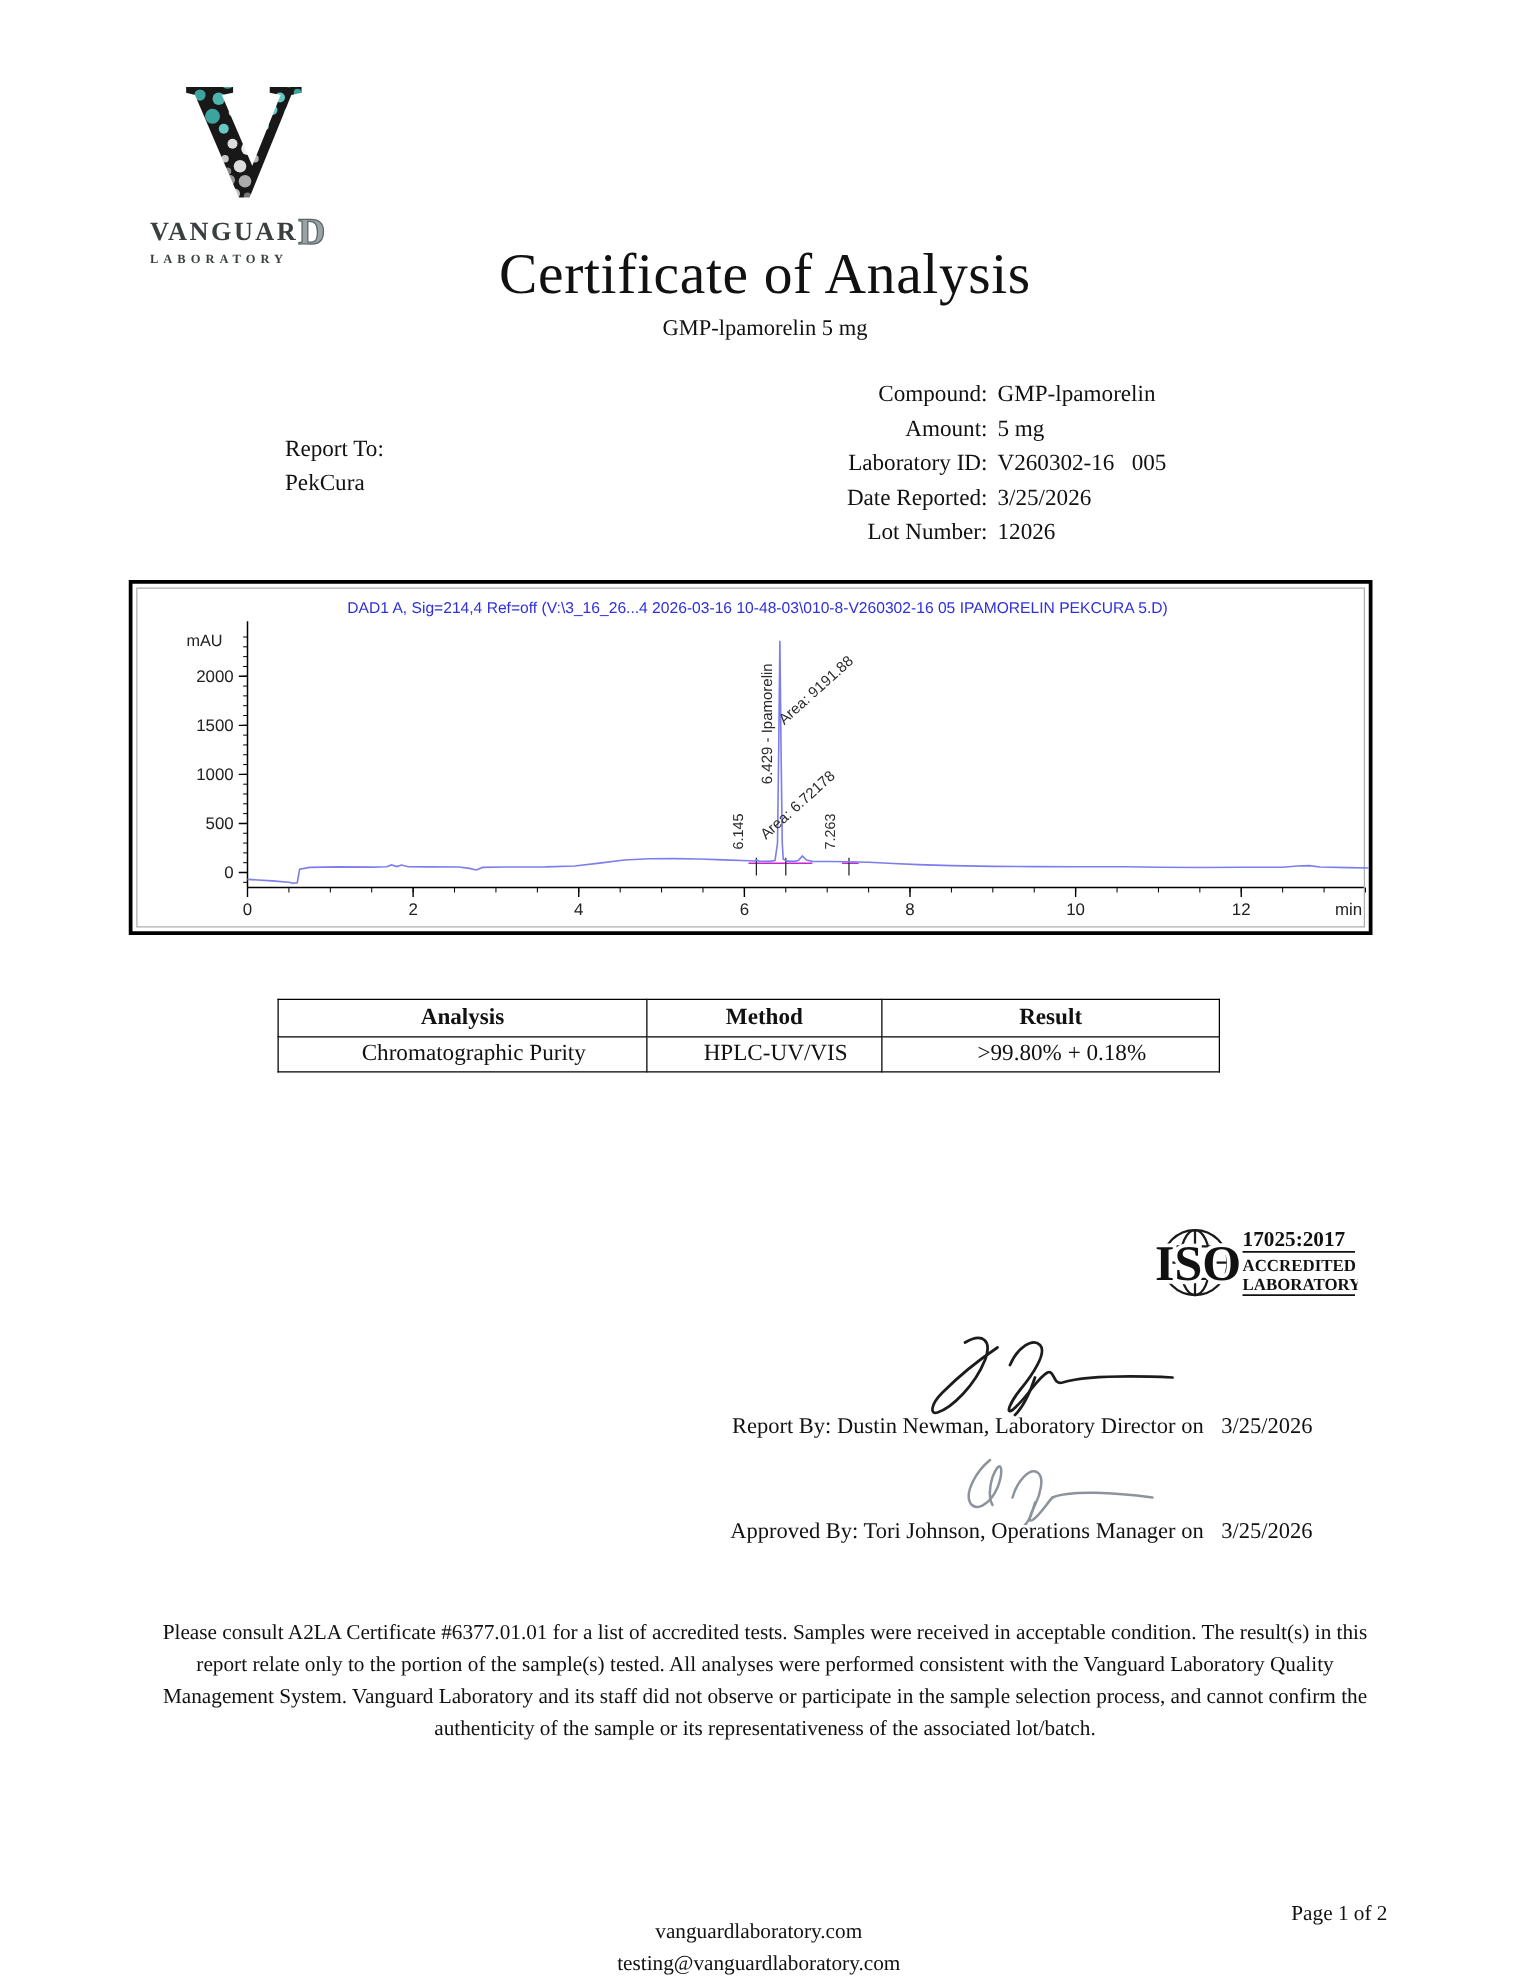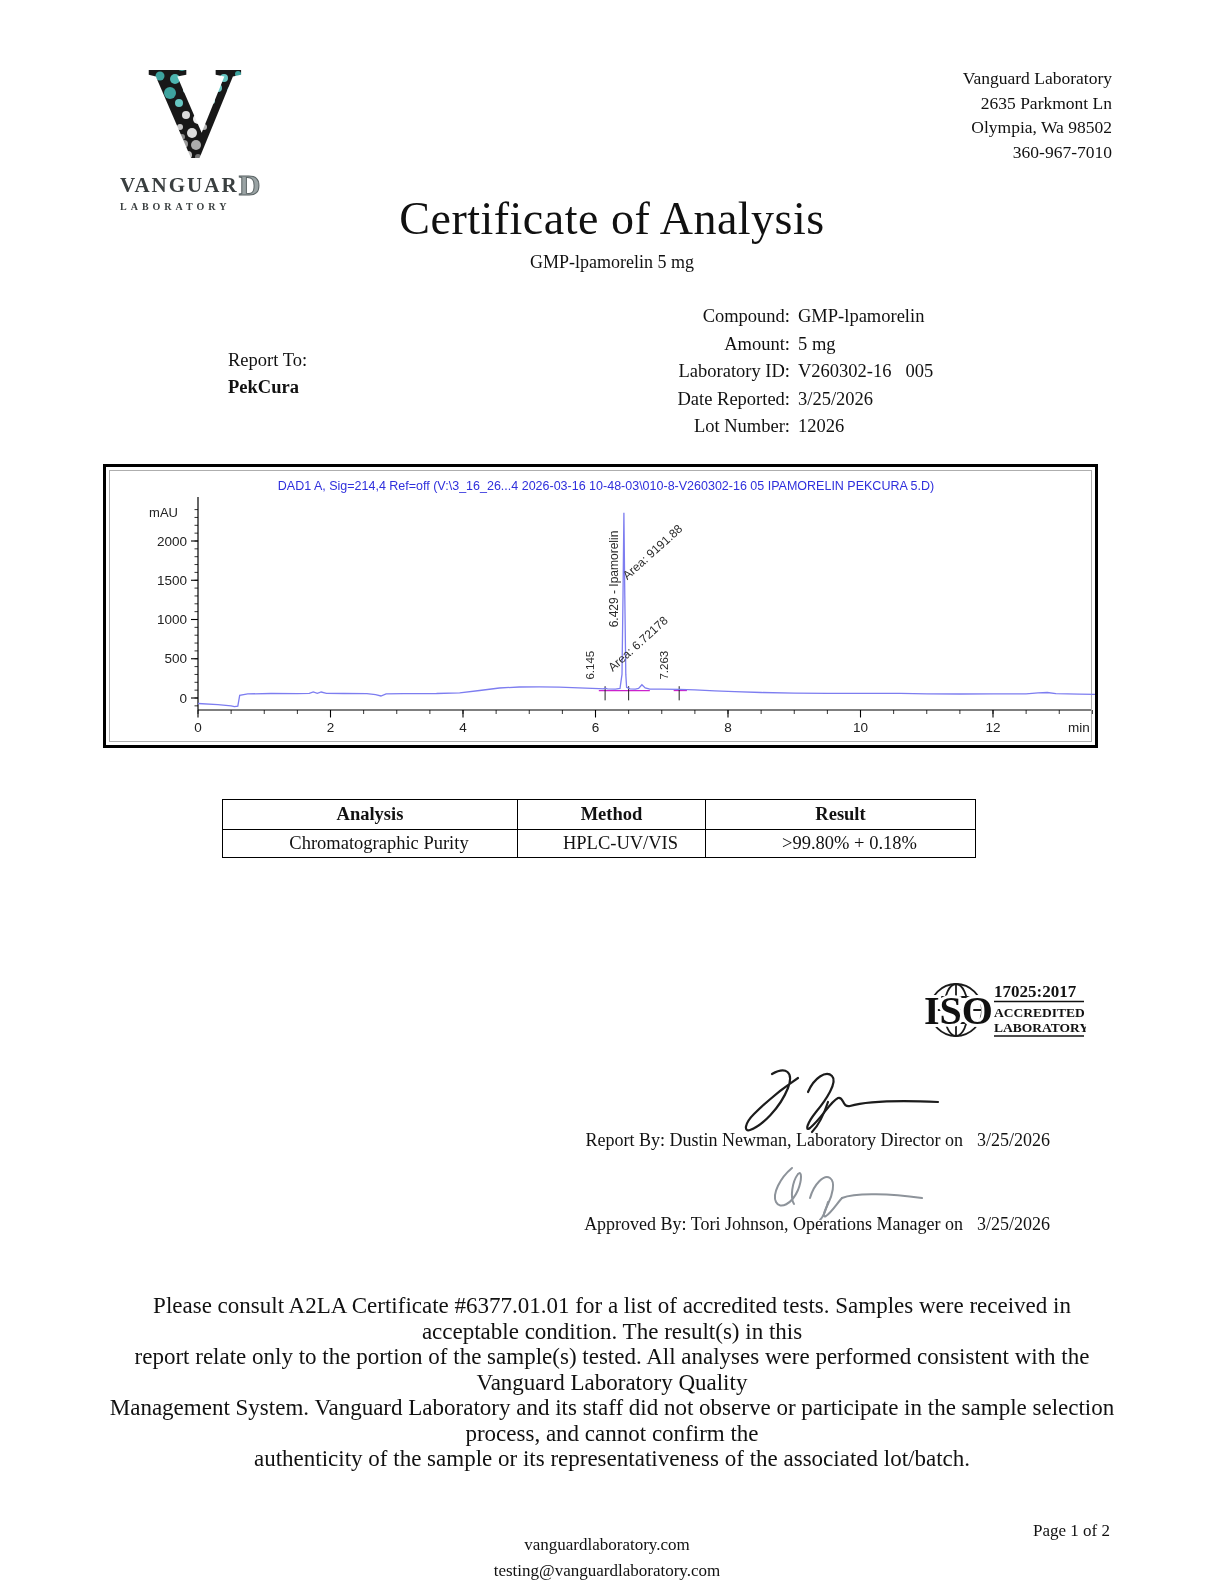--- a/index.html
+++ b/index.html
@@ -12,21 +12,21 @@
   #logo-wordmark { margin-top:-4px; line-height:1; white-space:nowrap; }
   #logo-word { font-weight:bold; font-size:21px; letter-spacing:2px; color:#3a3f40; }
   #logo-bigd { font-weight:bold; font-size:30px; color:#9aa3a4; -webkit-text-stroke:1px #5c6566; vertical-align:-3px; }
   #logo-sub { font-size:10px; letter-spacing:4px; color:#3a3f40; font-weight:bold; margin-top:1px; }
   #address-block { position:absolute; right:112px; top:66px; text-align:right; font-size:17.5px; line-height:24.5px; }
 
   #doc-title { position:absolute; left:0; top:192px; width:1224px; text-align:center; font-size:46px; letter-spacing:0.5px; }
   #doc-subtitle { position:absolute; left:0; top:252px; width:1224px; text-align:center; font-size:18px; }
 
   #report-to { position:absolute; left:228px; top:303px; font-size:18.5px; line-height:27px;margin-top:44px; }
-  #report-to .bold { font-weight:bold; }
+  #report-to .bold { font-weight:normal; }
 
   #info-grid { position:absolute; left:480px; top:303px; font-size:18.5px; }
   .info-row { display:flex; line-height:27.5px; }
   .info-label { width:310px; text-align:right; }
   .info-value { margin-left:8px; white-space:pre; }
 
   
   #chart-box { position:absolute; left:103px; top:464px; width:995px; height:284px; border:3.5px solid #000; background:#fff; }
   #chart-inner { position:absolute; left:3px; top:3px; right:3px; bottom:3px; border:1px solid #aeaeae; }
   #chromatogram-svg { position:absolute; left:2px; top:2px; }
@@ -43,21 +43,21 @@
   #iso-badge { position:absolute; left:918px; top:980px; }
   .sig-svg { position:absolute; }
   #sig1 { left:742px; top:1056px; }
   #sig2 { left:762px; top:1158px; }
   .sig-caption { position:absolute; width:600px; display:flex; justify-content:flex-end; align-items:baseline; font-size:18px; }
   #sig-caption-1 { left:450px; top:1130px; }
   #sig-caption-2 { left:450px; top:1214px; }
   .sig-date { margin-left:14px; }
 
   
-  #disclaimer { position:absolute; left:102px; top:1293px; width:1020px; text-align:center; font-size:23px; line-height:25.5px; }
+  #disclaimer { position:absolute; left:102px; top:1293px; width:1020px; text-align:center; font-size:17px; line-height:25.5px; }
   #footer-center { position:absolute; left:307px; top:1532px; width:600px; text-align:center; font-size:17px; line-height:26px; }
   #footer-page { position:absolute; right:114px; top:1521px; font-size:17px; }
 </style>
 </head>
 <body>
 
 <div id="page">
 
   <div id="logo-block">
     <svg width="150" height="118" viewBox="0 0 150 118">
@@ -106,26 +106,20 @@
             <circle cx="69" cy="120" r="3" fill="#b5b5b5"></circle>
         </g>
       </g>
     </svg>
     <div id="logo-wordmark">
       <span id="logo-word">VANGUAR</span><span id="logo-bigd">D</span>
     </div>
     <div id="logo-sub">LABORATORY</div>
   </div>
 
-  <div id="address-block">
-    <div>Vanguard Laboratory</div>
-    <div>2635 Parkmont Ln</div>
-    <div>Olympia, Wa 98502</div>
-    <div>360-967-7010</div>
-  </div>
 
   <div id="doc-title">Certificate of Analysis</div>
   <div id="doc-subtitle">GMP-lpamorelin 5 mg</div>
 
   <div id="report-to">
     <div>Report To:</div>
     <div class="bold">PekCura</div>
   </div>
 
   <div id="info-grid">

